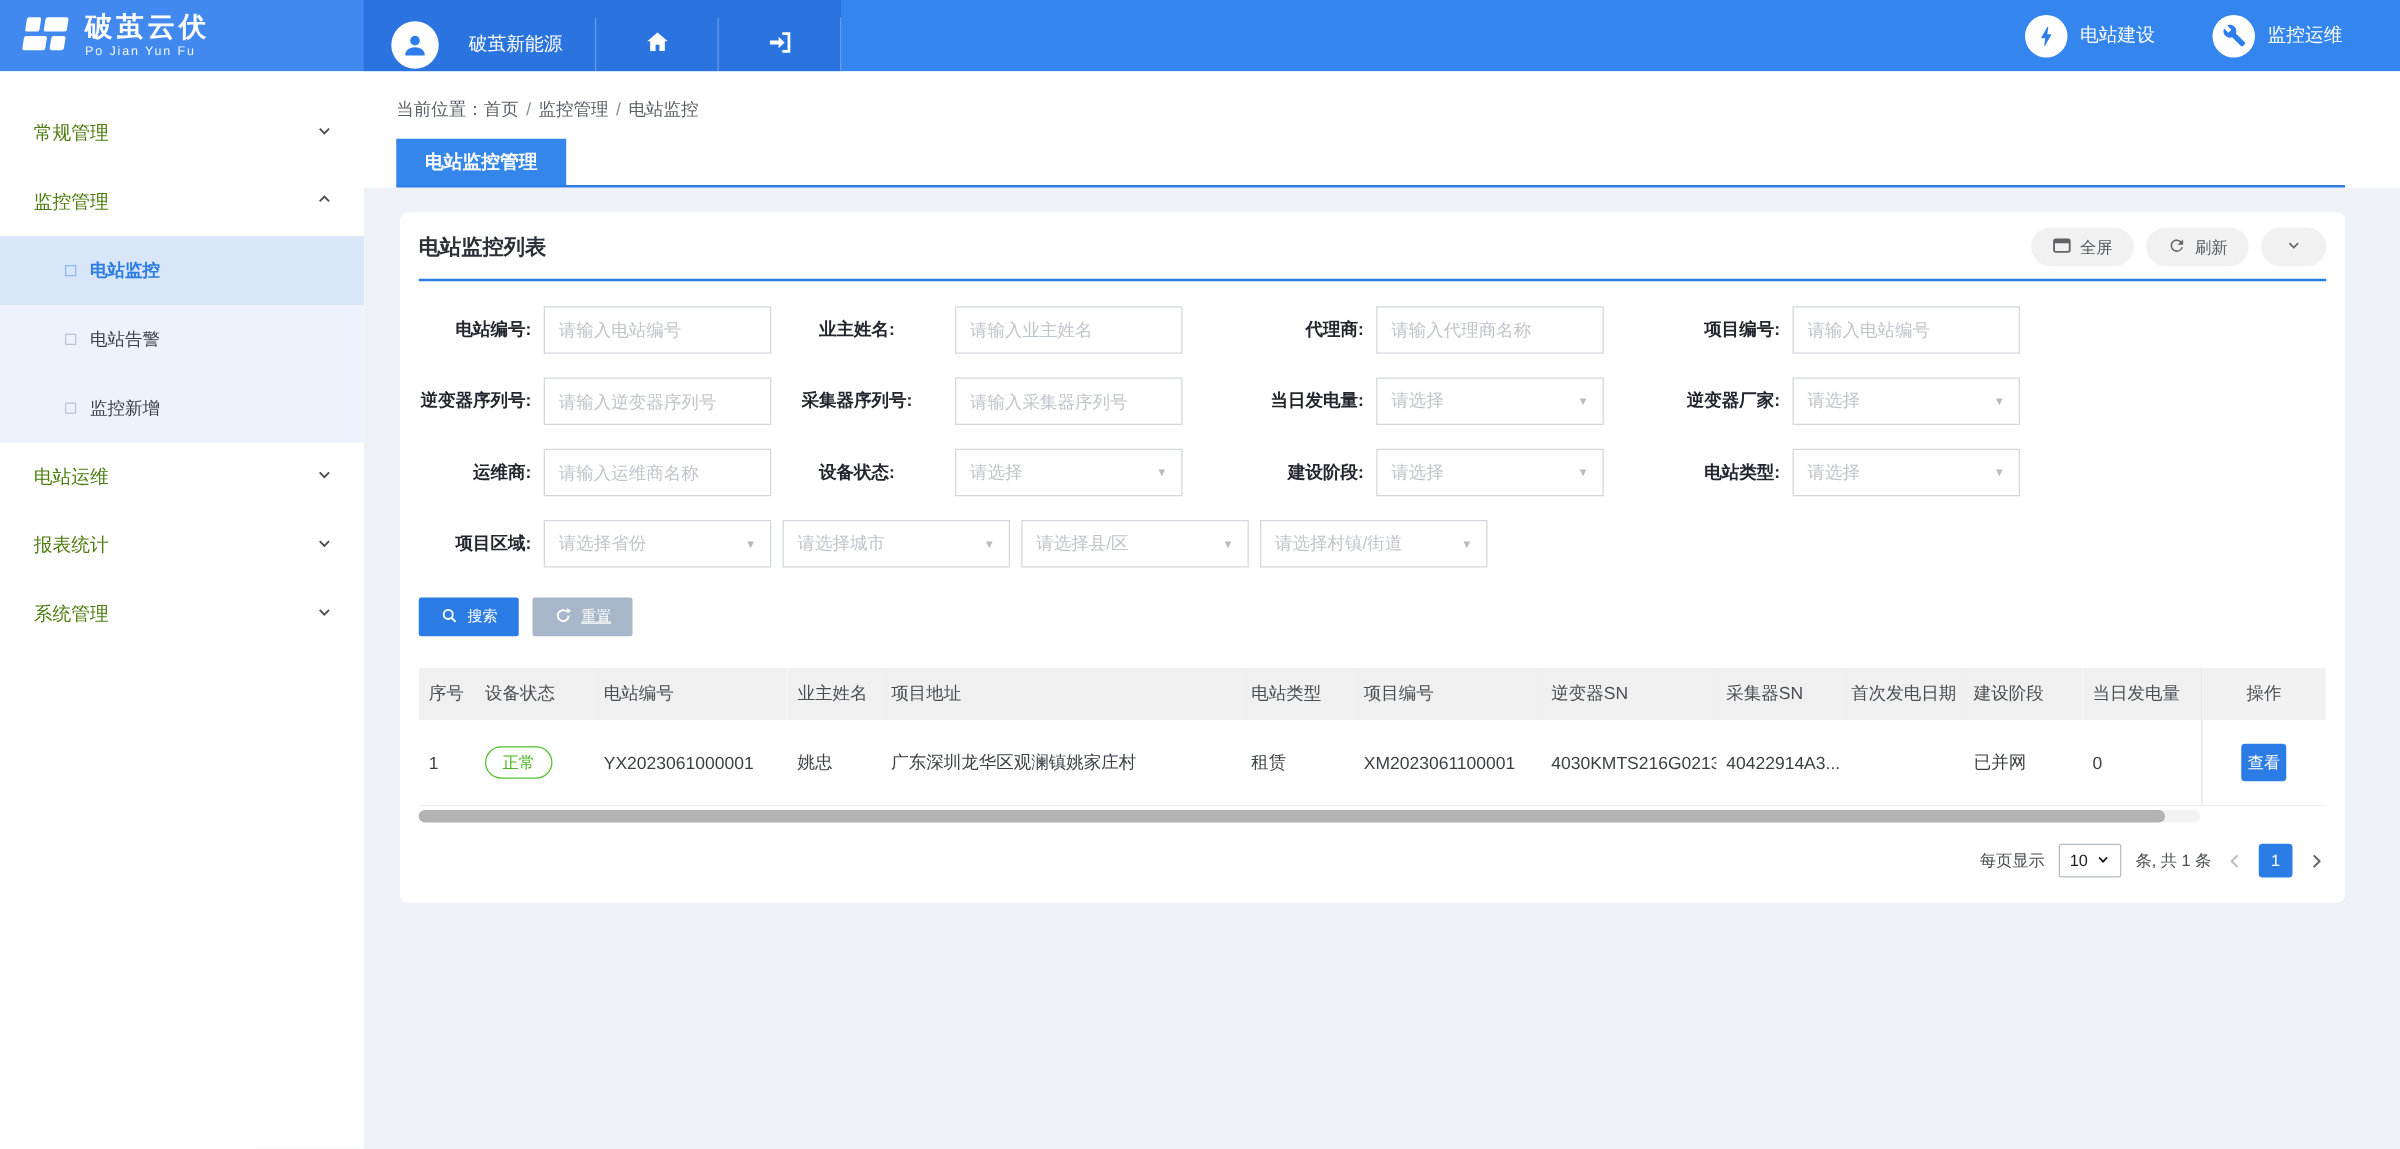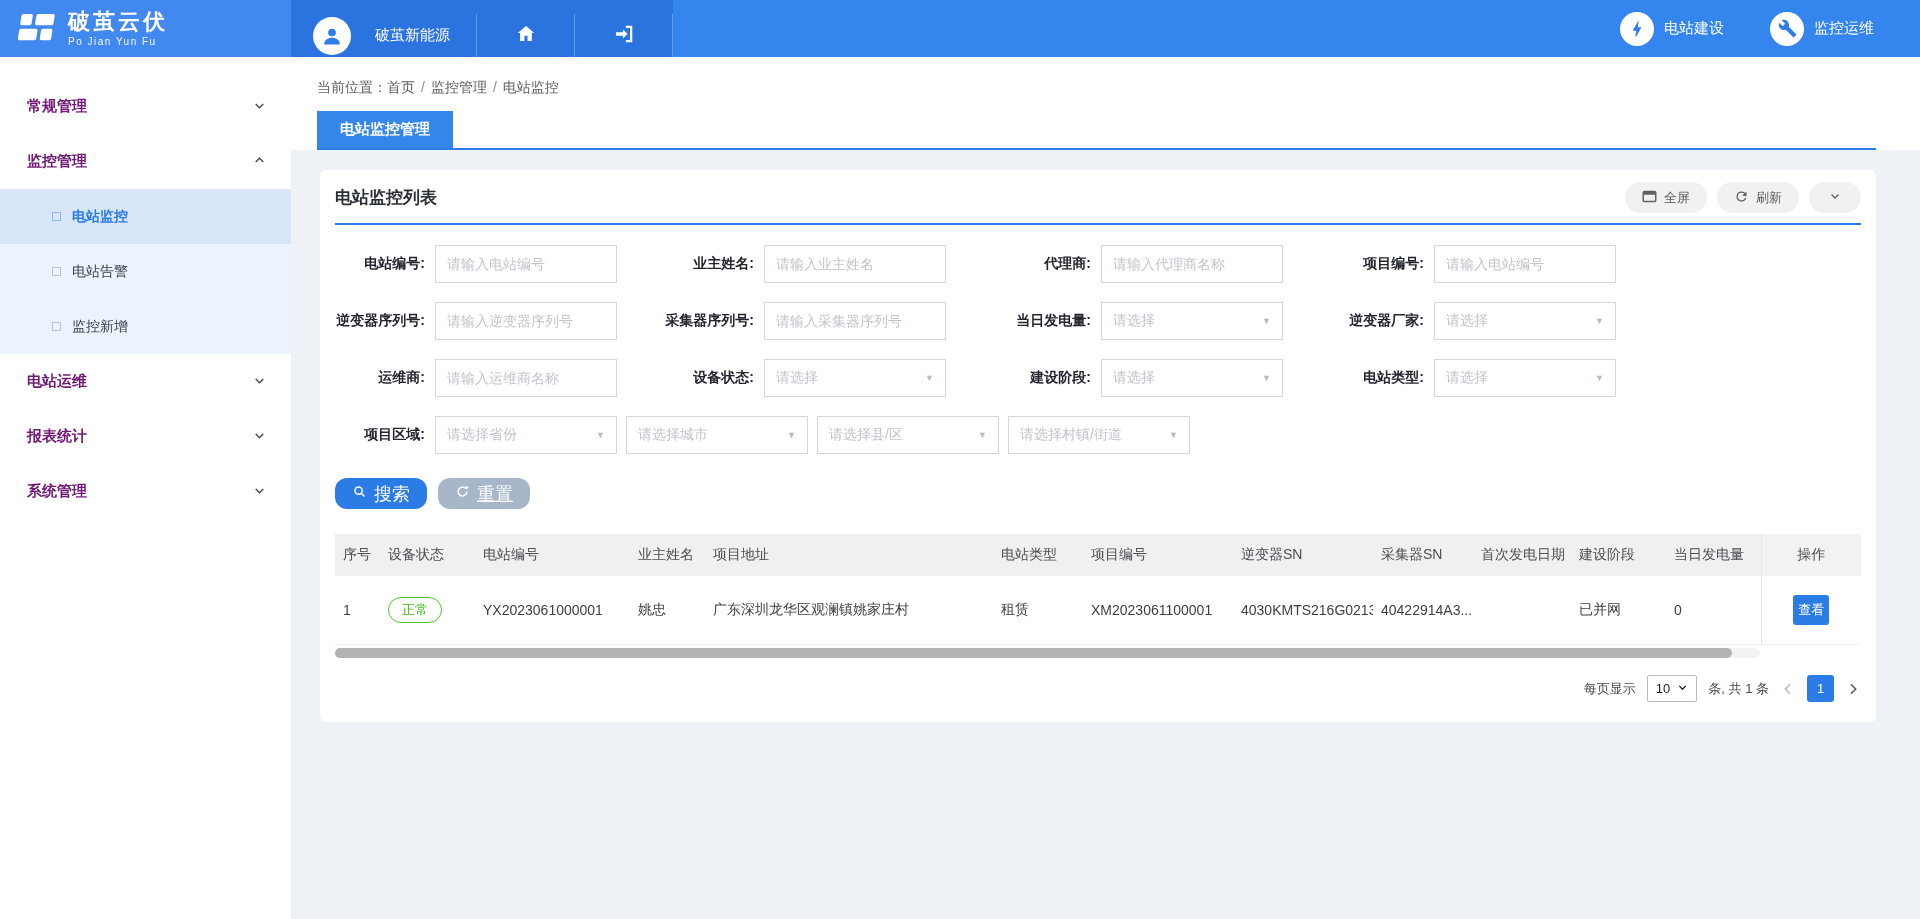--- a/index.html
+++ b/index.html
@@ -20,21 +20,21 @@
   .sec-user { padding:0 26px 0 22px; gap:12px; }
   .sec-ic { width:98px; }
   .avatar { width:38px; height:38px; border-radius:50%; background:#fff; display:flex; align-items:center; justify-content:center; }
   .company { font-size:15px; margin-left:12px; }
   .hdr-right { margin-left:auto; display:flex; align-items:center; gap:46px; padding-right:46px; }
   .module { display:flex; align-items:center; gap:10px; font-size:15px; cursor:pointer; }
   .circle-ic { width:34px; height:34px; border-radius:50%; background:#fff; display:flex; align-items:center; justify-content:center; }
   
   .main { display:flex; height:862px; }
   .sidebar { width:291px; flex-shrink:0; background:#fff; padding-top:22px; }
-  .side-item { height:55px; display:flex; align-items:center; justify-content:space-between; padding:0 24px 0 27px; font-size:15px; font-weight:bold; color:#701a75; cursor:pointer; }
+  .side-item { height:55px; display:flex; align-items:center; justify-content:space-between; padding:0 24px 0 27px; font-size:15px; font-weight:normal; color:#4d7c0f; cursor:pointer; }
   .side-sub { background:#edf3fc; }
   .sub-item { height:55px; display:flex; align-items:center; gap:11px; padding-left:52px; font-size:14px; color:#3a3f48; cursor:pointer; }
   .sub-item .sq { width:9px; height:9px; border:1px solid #b9c4d4; flex-shrink:0; }
   .sub-item.active { background:#d8e6f8; color:#2b7ce5; font-weight:bold; }
   .sub-item.active .sq { border-color:#8fb9ec; }
   .content { flex:1; display:flex; flex-direction:column; overflow:hidden; }
   
   .crumb-bar { background:#fff; padding:22px 26px 14px; font-size:14px; color:#5a5e66; }
   .crumb-bar .sep { margin:0 6px; color:#8a8f98; }
   .crumb-item { cursor:pointer; }
@@ -46,28 +46,28 @@
   .card-head { display:flex; align-items:center; justify-content:space-between; padding-bottom:10px; border-bottom:2px solid #2b7ce5; }
   .card-title { font-size:17px; font-weight:bold; color:#2b2f36; }
   .tools { display:flex; align-items:center; gap:10px; }
   .tool-btn { height:31px; border:none; border-radius:16px; background:#f1f1f1; display:flex; align-items:center; gap:7px; padding:0 17px; font-size:13px; color:#55585e; cursor:pointer; font-family:inherit; }
   .tool-btn.narrow { padding:0 19px; }
   
   .filters { padding-top:20px; }
   .f-row { display:flex; align-items:center; margin-bottom:19px; }
   .fg { display:flex; align-items:center; }
   .lbl { font-weight:bold; color:#23262e; text-align:right; padding-right:10px; font-size:14px; }
-  .c1 { width:100px; } .c2 { width:147px; } .c3 { width:155px; } .c4 { width:151px; }
+  .c1 { width:100px; } .c2 { width:147px;text-align:center; } .c3 { width:155px; } .c4 { width:151px; }
   .inp { width:182px; height:38px; border:1px solid #d4d7dc; padding:0 11px; font-size:14px; color:#333; font-family:inherit; outline:none; border-radius:0; }
   .inp::placeholder { color:#c0c4cc; }
   .sel { width:182px; height:38px; border:1px solid #d4d7dc; background:#fff; display:flex; align-items:center; justify-content:space-between; padding:0 11px; color:#c0c4cc; font-size:14px; cursor:pointer; }
   .sel .arr { color:#b7bcc4; font-size:9px; }
   .region-sels { display:flex; gap:9px; }
   .actions { display:flex; gap:11px; margin:24px 0 0; }
-  .btn { height:31px; border:none; border-radius:12px; display:flex; align-items:center; gap:7px; padding:0 17px; font-size:18px; color:#fff; cursor:pointer; font-family:inherit; }
+  .btn { height:31px; border:none; border-radius:2px; display:flex; align-items:center; gap:7px; padding:0 17px; font-size:12px; color:#fff; cursor:pointer; font-family:inherit; }
   .btn.search { background:#2b7ce5; }
   .btn.reset { background:#a7b6c9;text-decoration:underline; }
   
   .tbl-wrap { margin-top:25px; }
   table { width:100%; border-collapse:collapse; table-layout:fixed; }
   th { background:#f0f0f0; font-weight:normal; color:#4a4d52; font-size:14px; text-align:left; padding:12px 8px; white-space:nowrap; overflow:hidden; }
   td { padding:19px 8px; font-size:14px; color:#3c3f44; border-bottom:1px solid #efefef; white-space:nowrap; overflow:hidden; }
   th.op, td.op { border-left:1px solid #e4e4e4; text-align:center; }
   th.op { background:#f2f2f2; }
   .status-pill { display:inline-block; border:1px solid #55c131; color:#45b81e; border-radius:14px; padding:3px 13px; font-size:13px; background:#fff; }

